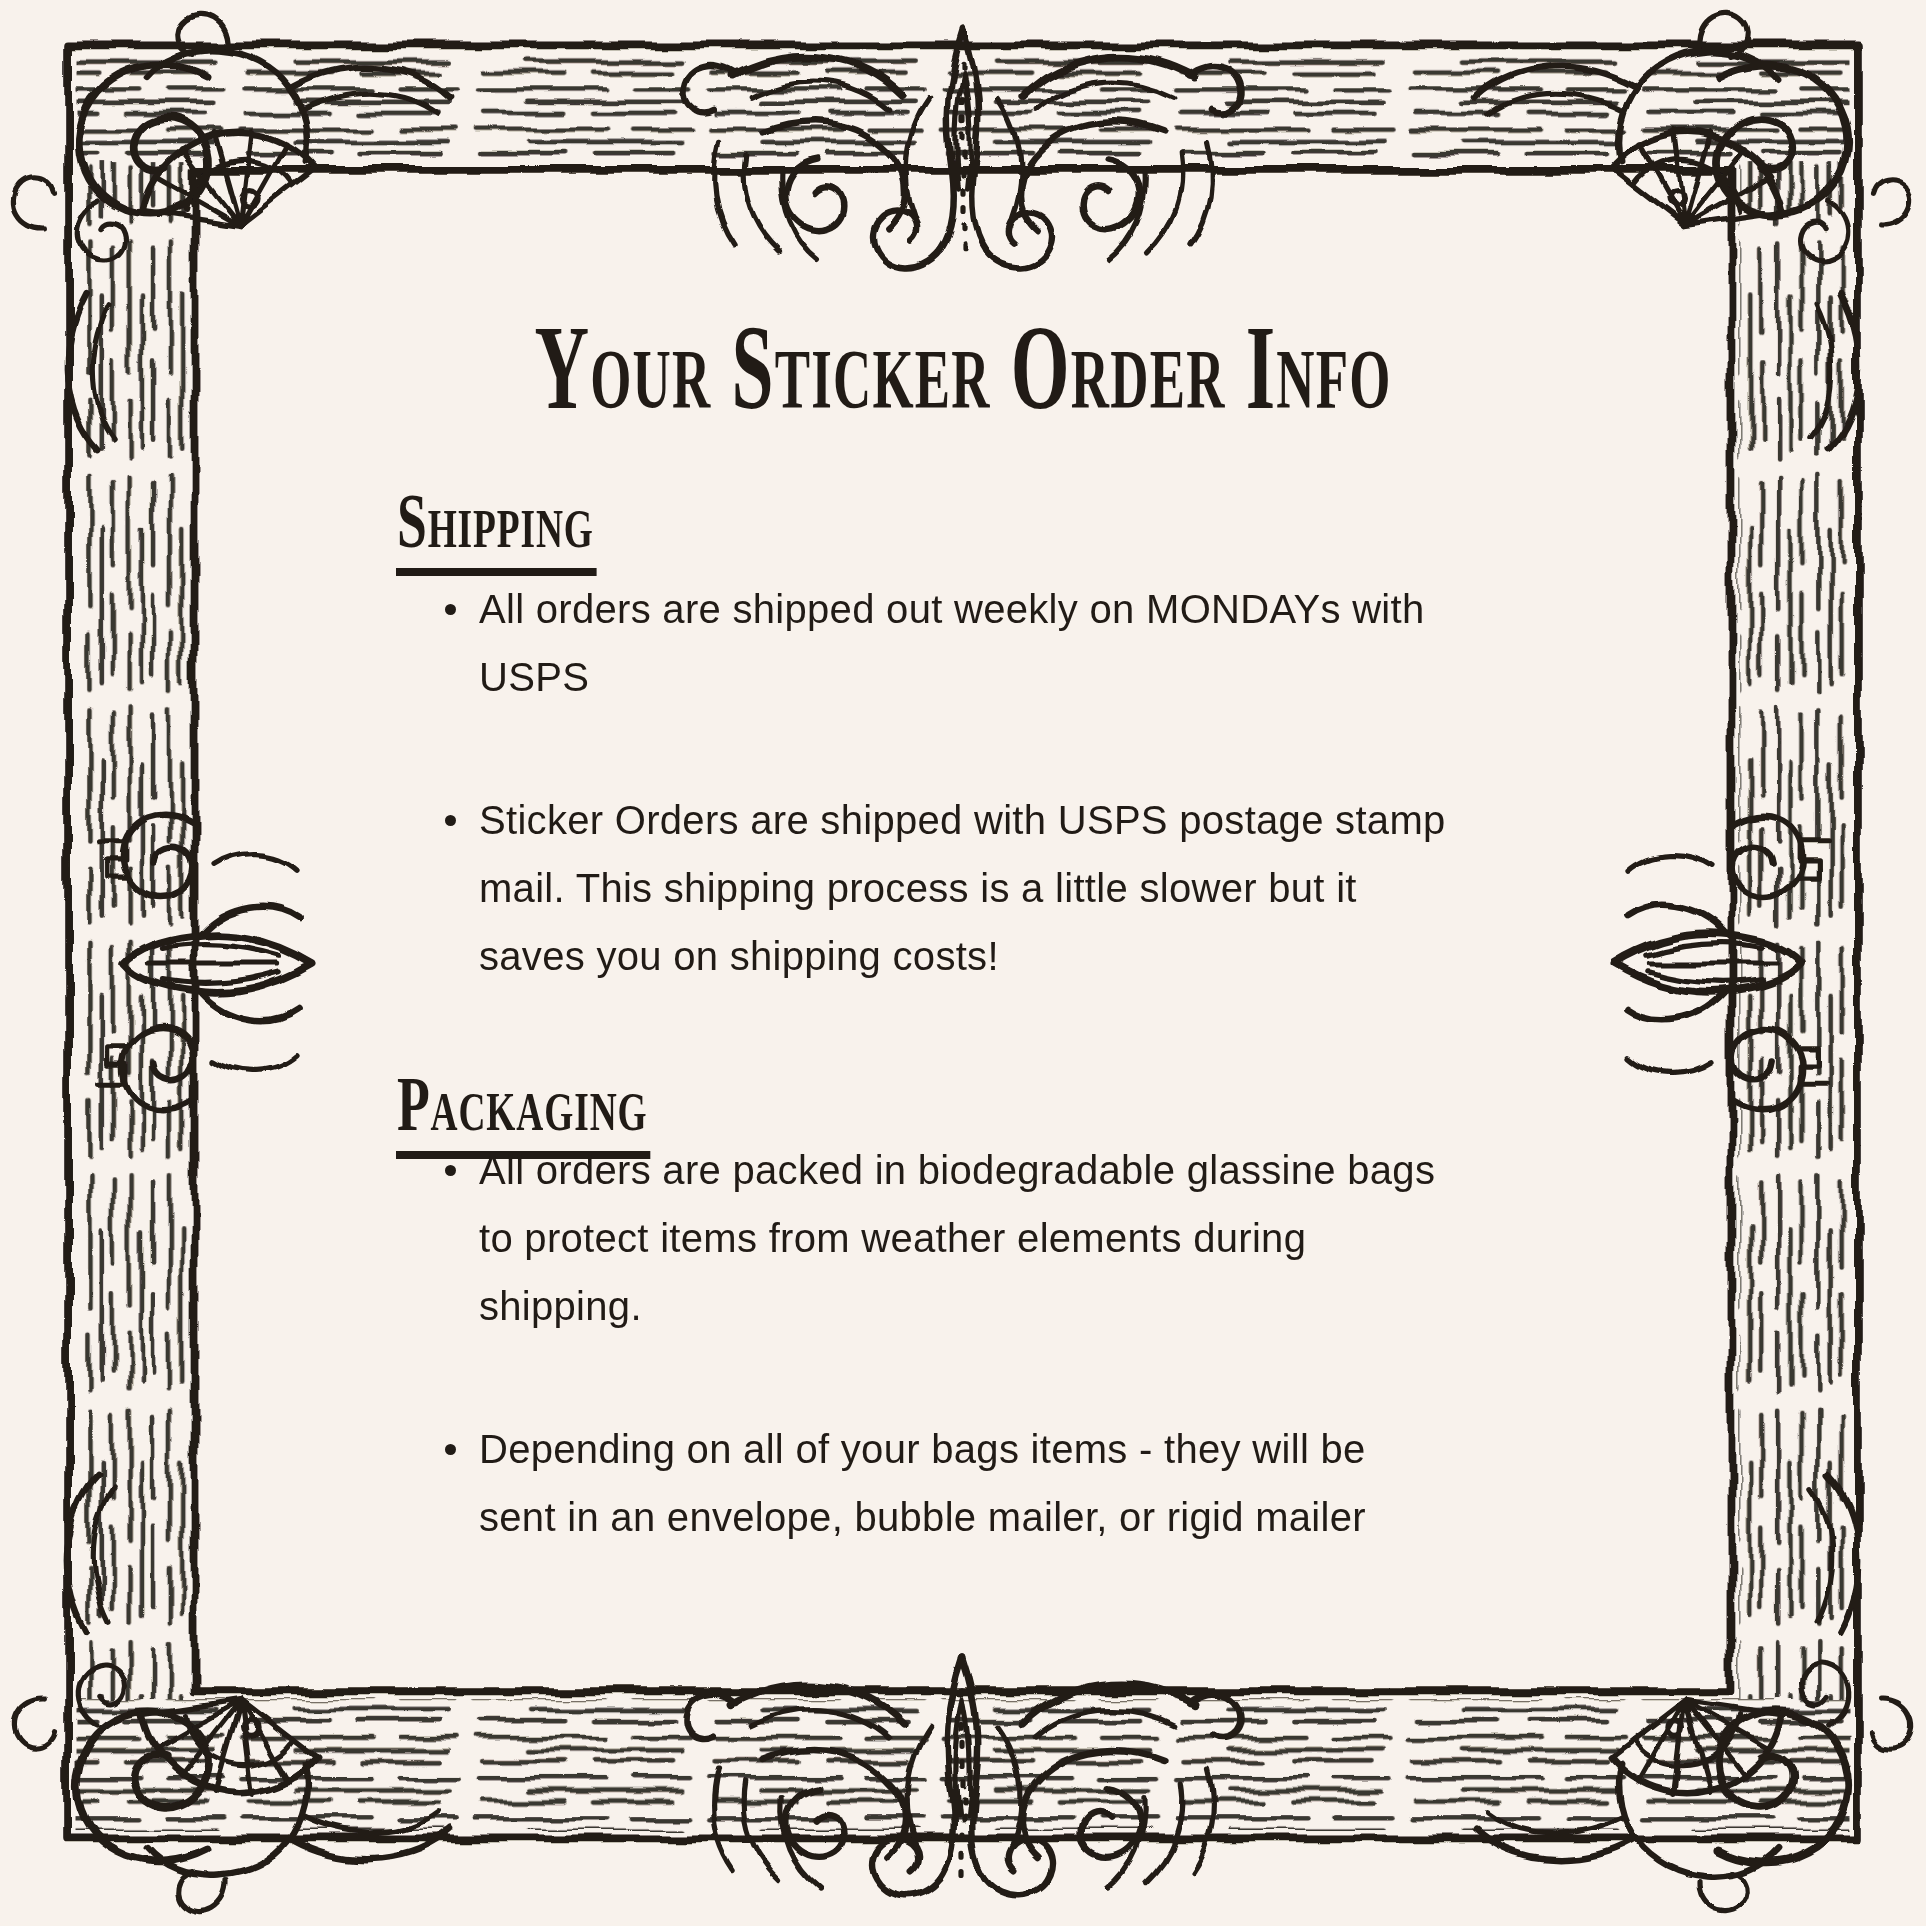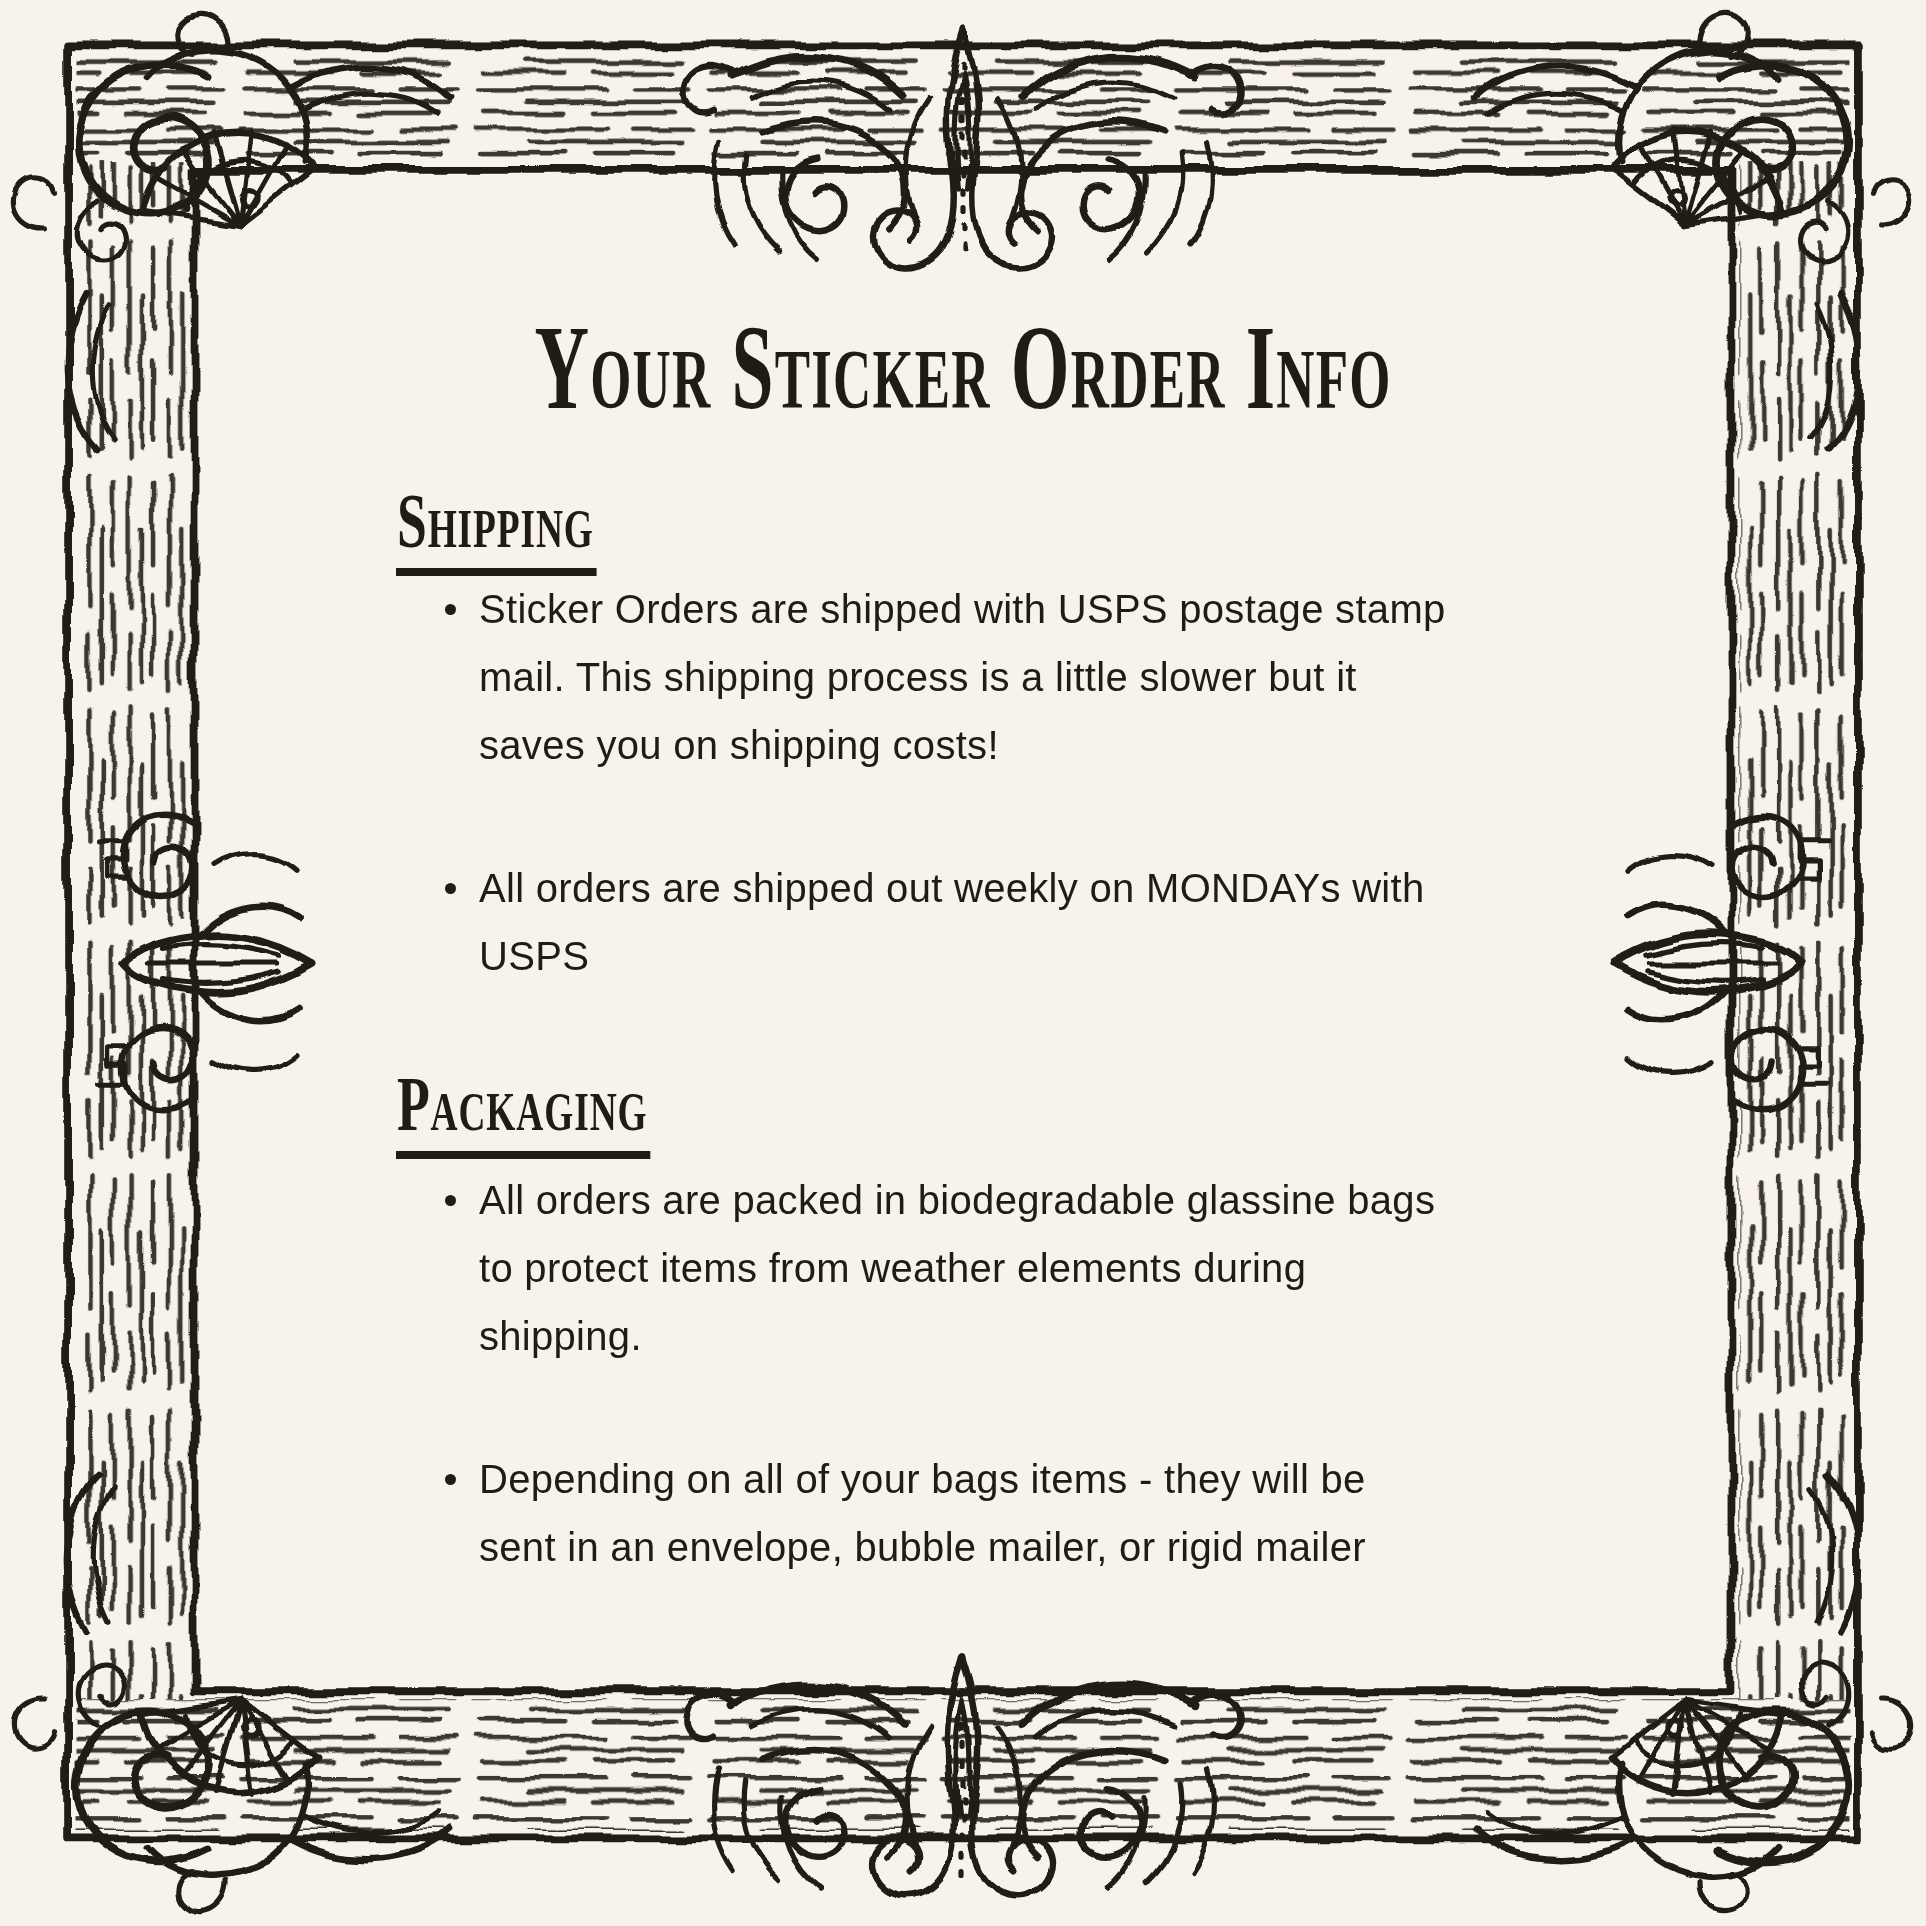--- a/index.html
+++ b/index.html
@@ -37,21 +37,21 @@
     padding:0 3.9px 7.8px 1.3px; border-bottom:8.4px solid var(--ink);
     transform:scaleX(0.68); transform-origin:left bottom;
   }
   .heading-shipping { top:481px; }
   .heading-packaging { top:1064px; }
 
   ul.bullets {
     position:absolute; left:396px; width:1180px; list-style:none;
   }
   .bullets-shipping  { top:575px; }
-  .bullets-packaging { top:1166px; }
+  .bullets-packaging { top:1136px; }
   ul.bullets li {
     position:relative; padding-left:83px; margin-bottom:75px;
     font-size:40px; line-height:68px; letter-spacing:0.3px;
     white-space:pre-line; color:var(--ink);
   }
   ul.bullets li::before {
     content:""; position:absolute; left:49px; top:28.5px;
     width:11px; height:11px; border-radius:50%; background:var(--ink);
   }
 </style>
@@ -153,25 +153,25 @@
         <use href="#fleurTopHalf" transform="matrix(1,0,0,-1,0,2970)"></use>
       </g>
       <use href="#fleurL" transform="matrix(-1,0,0,1,2970,0)"></use>
     </g>
   </svg>
 
   <h1 class="display title">Your Sticker Order Info</h1>
 
   <h2 class="display section-heading heading-shipping">Shipping</h2>
   <ul class="bullets bullets-shipping">
+    <li>All orders are shipped out weekly on MONDAYs with
+USPS</li>
     <li>Sticker Orders are shipped with USPS postage stamp
 mail. This shipping process is a little slower but it
 saves you on shipping costs!</li>
-    <li>All orders are shipped out weekly on MONDAYs with
-USPS</li>
   </ul>
 
   <h2 class="display section-heading heading-packaging">Packaging</h2>
   <ul class="bullets bullets-packaging">
     <li>All orders are packed in biodegradable glassine bags
 to protect items from weather elements during
 shipping.</li>
     <li>Depending on all of your bags items - they will be
 sent in an envelope, bubble mailer, or rigid mailer</li>
   </ul>

